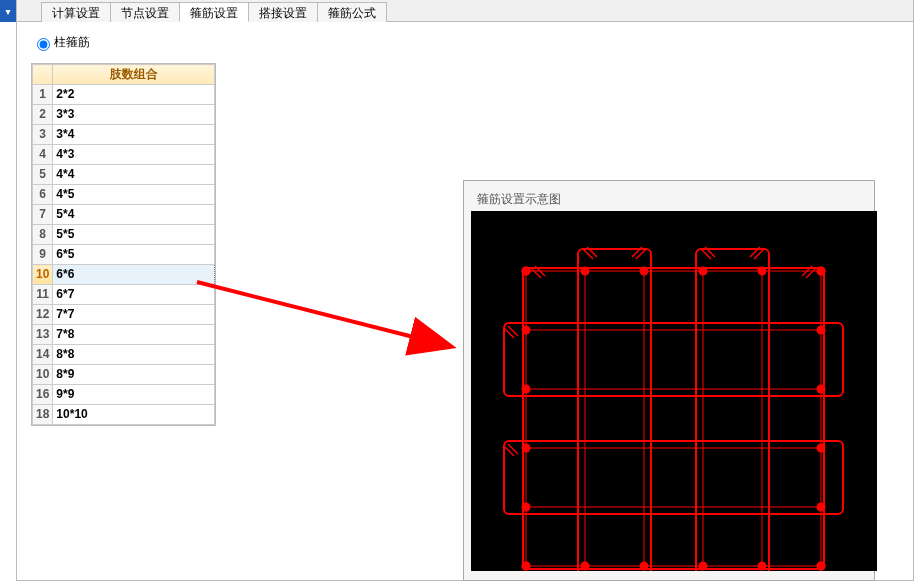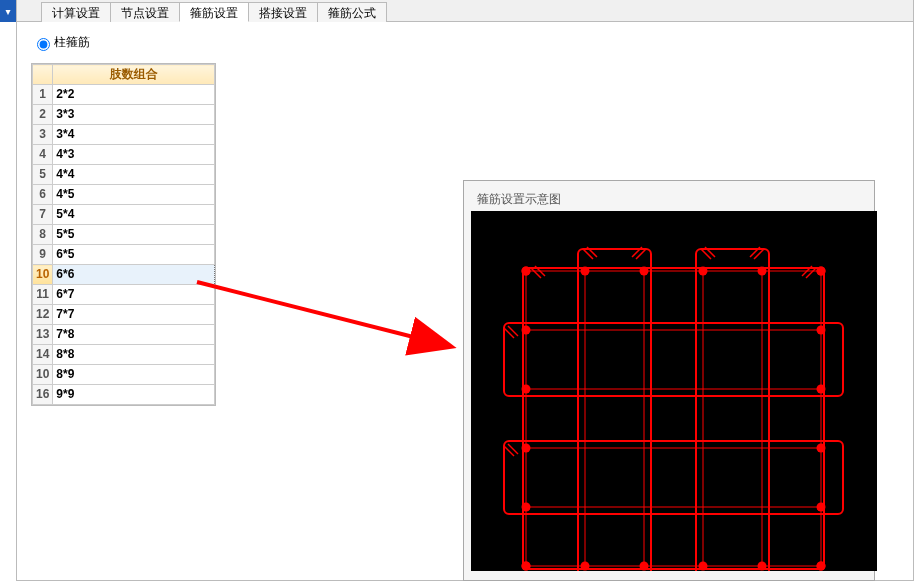--- a/index.html
+++ b/index.html
@@ -232,20 +232,24 @@
             <td class="row-head">14</td>
             <td class="cell">8*8</td>
           </tr>
           <tr>
             <td class="row-head">10</td>
             <td class="cell">8*9</td>
           </tr>
           <tr>
             <td class="row-head">16</td>
             <td class="cell">9*9</td>
+          </tr>
+          <tr>
+            <td class="row-head">18</td>
+            <td class="cell">10*10</td>
           </tr>
         </tbody>
     </table>
   </div>
 
   <svg class="arrow-svg">
     <defs>
       <marker id="ah" markerWidth="12" markerHeight="12" refX="9" refY="5" orient="auto">
         <polygon points="0,0 12,5 0,10" fill="#ff0000"></polygon>
       </marker>

